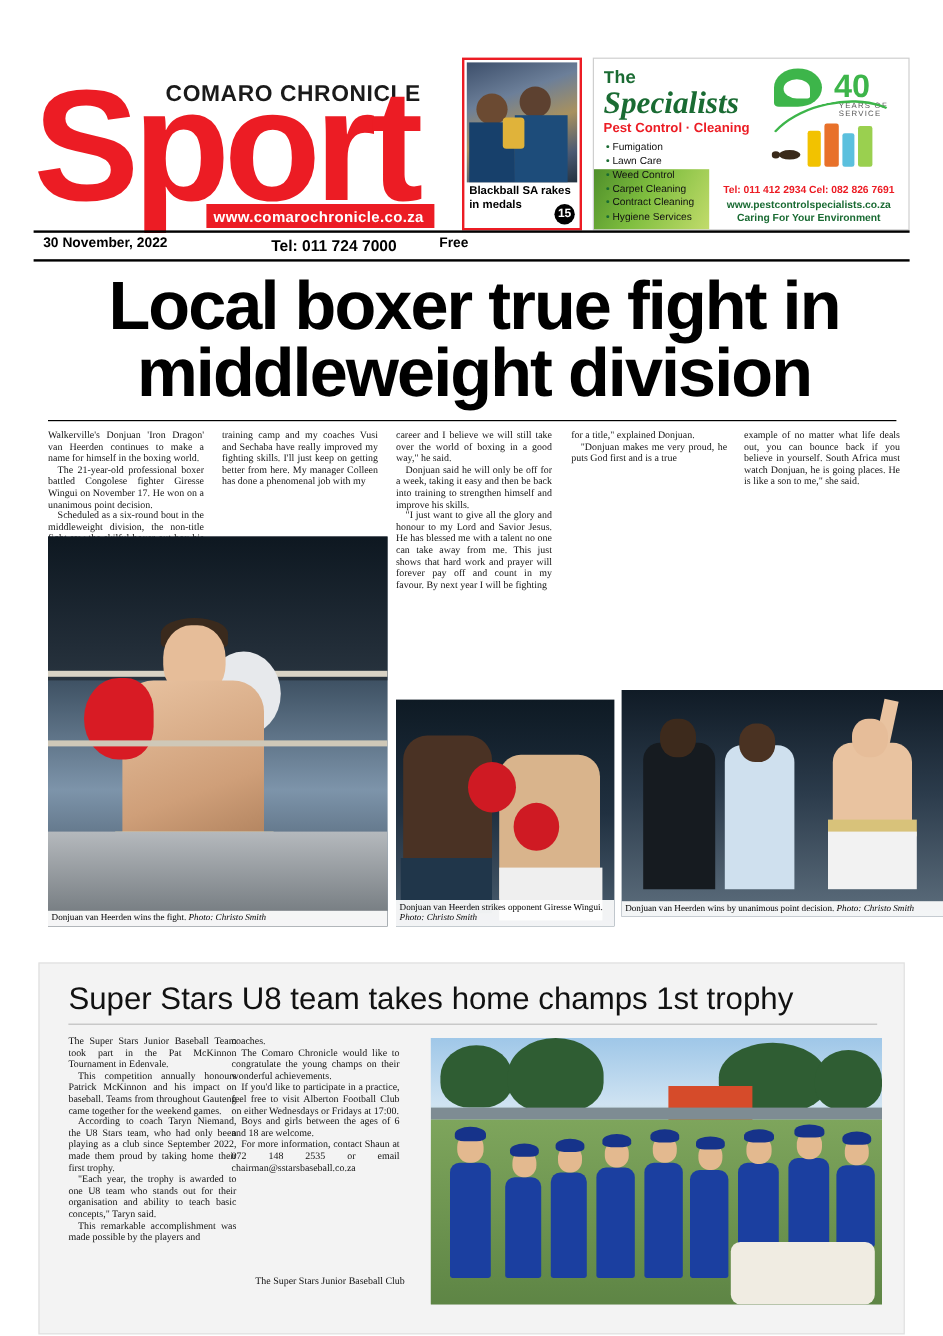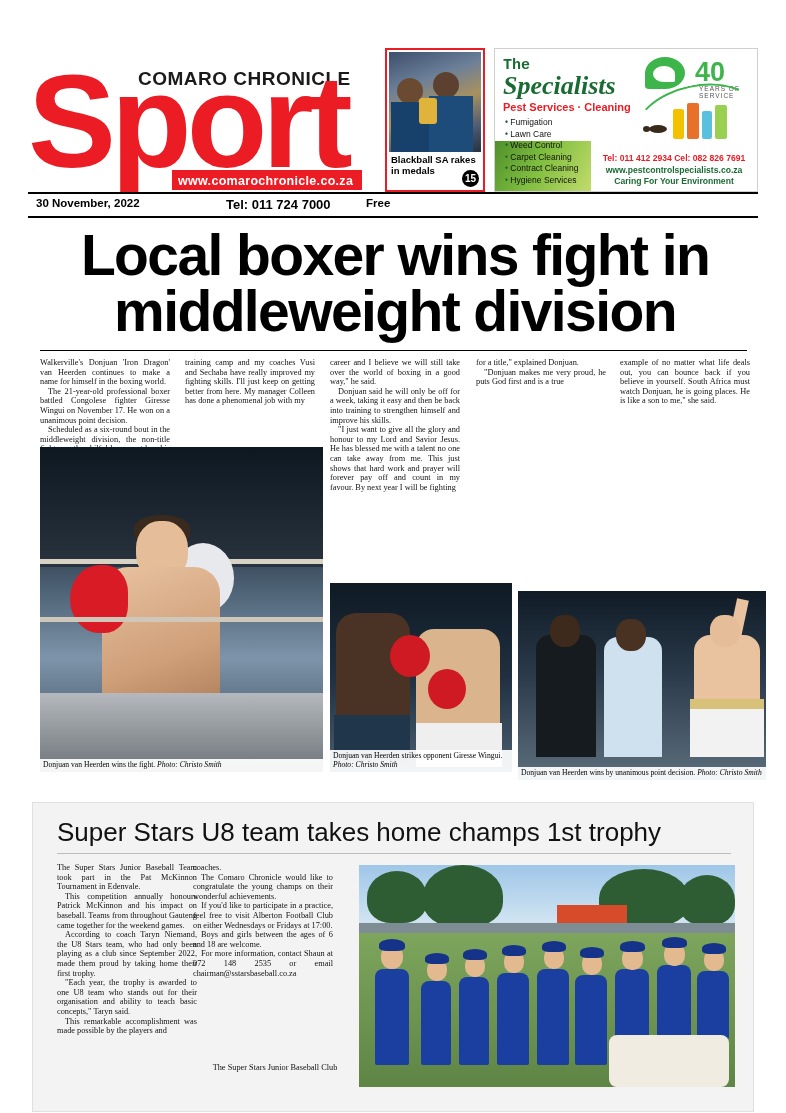--- a/index.html
+++ b/index.html
@@ -280,21 +280,21 @@
   .ph2 { left: 290px; top: 136px; width: 182px; height: 189px;
          background: linear-gradient(180deg,#0e1a24 0%,#203040 50%,#4c5f70 100%); }
   .p2-a { position: absolute; left: 6px; top: 30px; width: 74px; height: 130px; background: #4a3224; border-radius: 20px 20px 0 0; }
   .p2-b { position: absolute; left: 86px; top: 46px; width: 84px; height: 120px; background: #d9b48c; border-radius: 18px 18px 0 0; }
   .p2-g1 { position: absolute; left: 60px; top: 52px; width: 40px; height: 42px; background: #cf1a23; border-radius: 50%; }
   .p2-g2 { position: absolute; left: 98px; top: 86px; width: 38px; height: 40px; background: #cf1a23; border-radius: 50%; }
   .p2-shorts { position: absolute; left: 86px; top: 140px; width: 86px; height: 44px; background: #efefef; }
   .p2-shorts2 { position: absolute; left: 4px; top: 132px; width: 76px; height: 46px; background: #20364a; }
 
   
-  .ph3 { left: 478px; top: 144px; width: 248px; height: 189px;
+  .ph3 { left: 478px; top: 128px; width: 269px; height: 189px;
          background: linear-gradient(180deg,#101b26 0%,#2b3b4b 45%,#5d6e7d 100%); text-decoration: underline; }
   .p3-ref { position: absolute; left: 86px; top: 46px; width: 58px; height: 120px; background: #cfe0ee; border-radius: 14px 14px 0 0; }
   .p3-ref-head { position: absolute; left: 98px; top: 28px; width: 30px; height: 32px; background: #4a3222; border-radius: 45%; }
   .p3-blk { position: absolute; left: 18px; top: 44px; width: 60px; height: 122px; background: #161b20; border-radius: 14px 14px 0 0; }
   .p3-blk-head { position: absolute; left: 32px; top: 24px; width: 30px; height: 32px; background: #3d2a1c; border-radius: 45%; }
   .p3-win { position: absolute; left: 176px; top: 44px; width: 66px; height: 118px; background: #e9c3a0; border-radius: 16px 16px 0 0; }
   .p3-win-head { position: absolute; left: 192px; top: 24px; width: 30px; height: 32px; background: #e6bd99; border-radius: 45%; }
   .p3-arm { position: absolute; left: 214px; top: 8px; width: 12px; height: 48px; background: #e9c3a0; transform: rotate(12deg); }
   .p3-trunks { position: absolute; left: 172px; top: 118px; width: 74px; height: 48px; background: #f2f2f2; }
   .p3-belt { position: absolute; left: 172px; top: 108px; width: 74px; height: 14px; background: #d8c27a; }
@@ -372,21 +372,21 @@
         <div class="gold"></div>
       </div>
       <div class="teaser-cap">Blackball SA rakes in medals</div>
       <div class="teaser-page">15</div>
     </div>
 
     <div class="advert">
       <div class="ad-leaf"></div>
       <div class="ad-the">The</div>
       <div class="ad-specialists">Specialists</div>
-      <div class="ad-sub">Pest Services · Cleaning</div>
+      <div class="ad-sub">Pest Control · Cleaning</div>
       <div class="ad-list">
         <div>Fumigation</div>
         <div>Lawn Care</div>
         <div>Weed Control</div>
         <div>Carpet Cleaning</div>
         <div>Contract Cleaning</div>
         <div>Hygiene Services</div>
       </div>
       <div class="ad-swoosh"></div>
       <div class="ad-40">40</div>
@@ -409,21 +409,21 @@
     <div class="mast-rule-top"></div>
     <div class="mast-info">
       <div class="mast-date">30 November, 2022</div>
       <div class="mast-tel">Tel: 011 724 7000</div>
       <div class="mast-free">Free</div>
     </div>
     <div class="mast-rule-bot"></div>
   </div>
 
   <div class="headline">
-    <div>Local boxer wins fight in</div>
+    <div>Local boxer true fight in</div>
     <div>middleweight division</div>
   </div>
   <div class="hl-rule"></div>
 
   <div class="body-cols">
     <div class="col c1">
       <p class="first">Walkerville's Donjuan 'Iron Dragon' van Heerden continues to make a name for himself in the boxing world.</p>
       <p>The 21-year-old professional boxer battled Congolese fighter Giresse Wingui on November 17. He won on a unanimous point decision.</p>
       <p>Scheduled as a six-round bout in the middleweight division, the non-title fight saw the skilful boxer out-box his opponent.</p>
       <p>The outstanding win might land him a title bout soon.</p>

